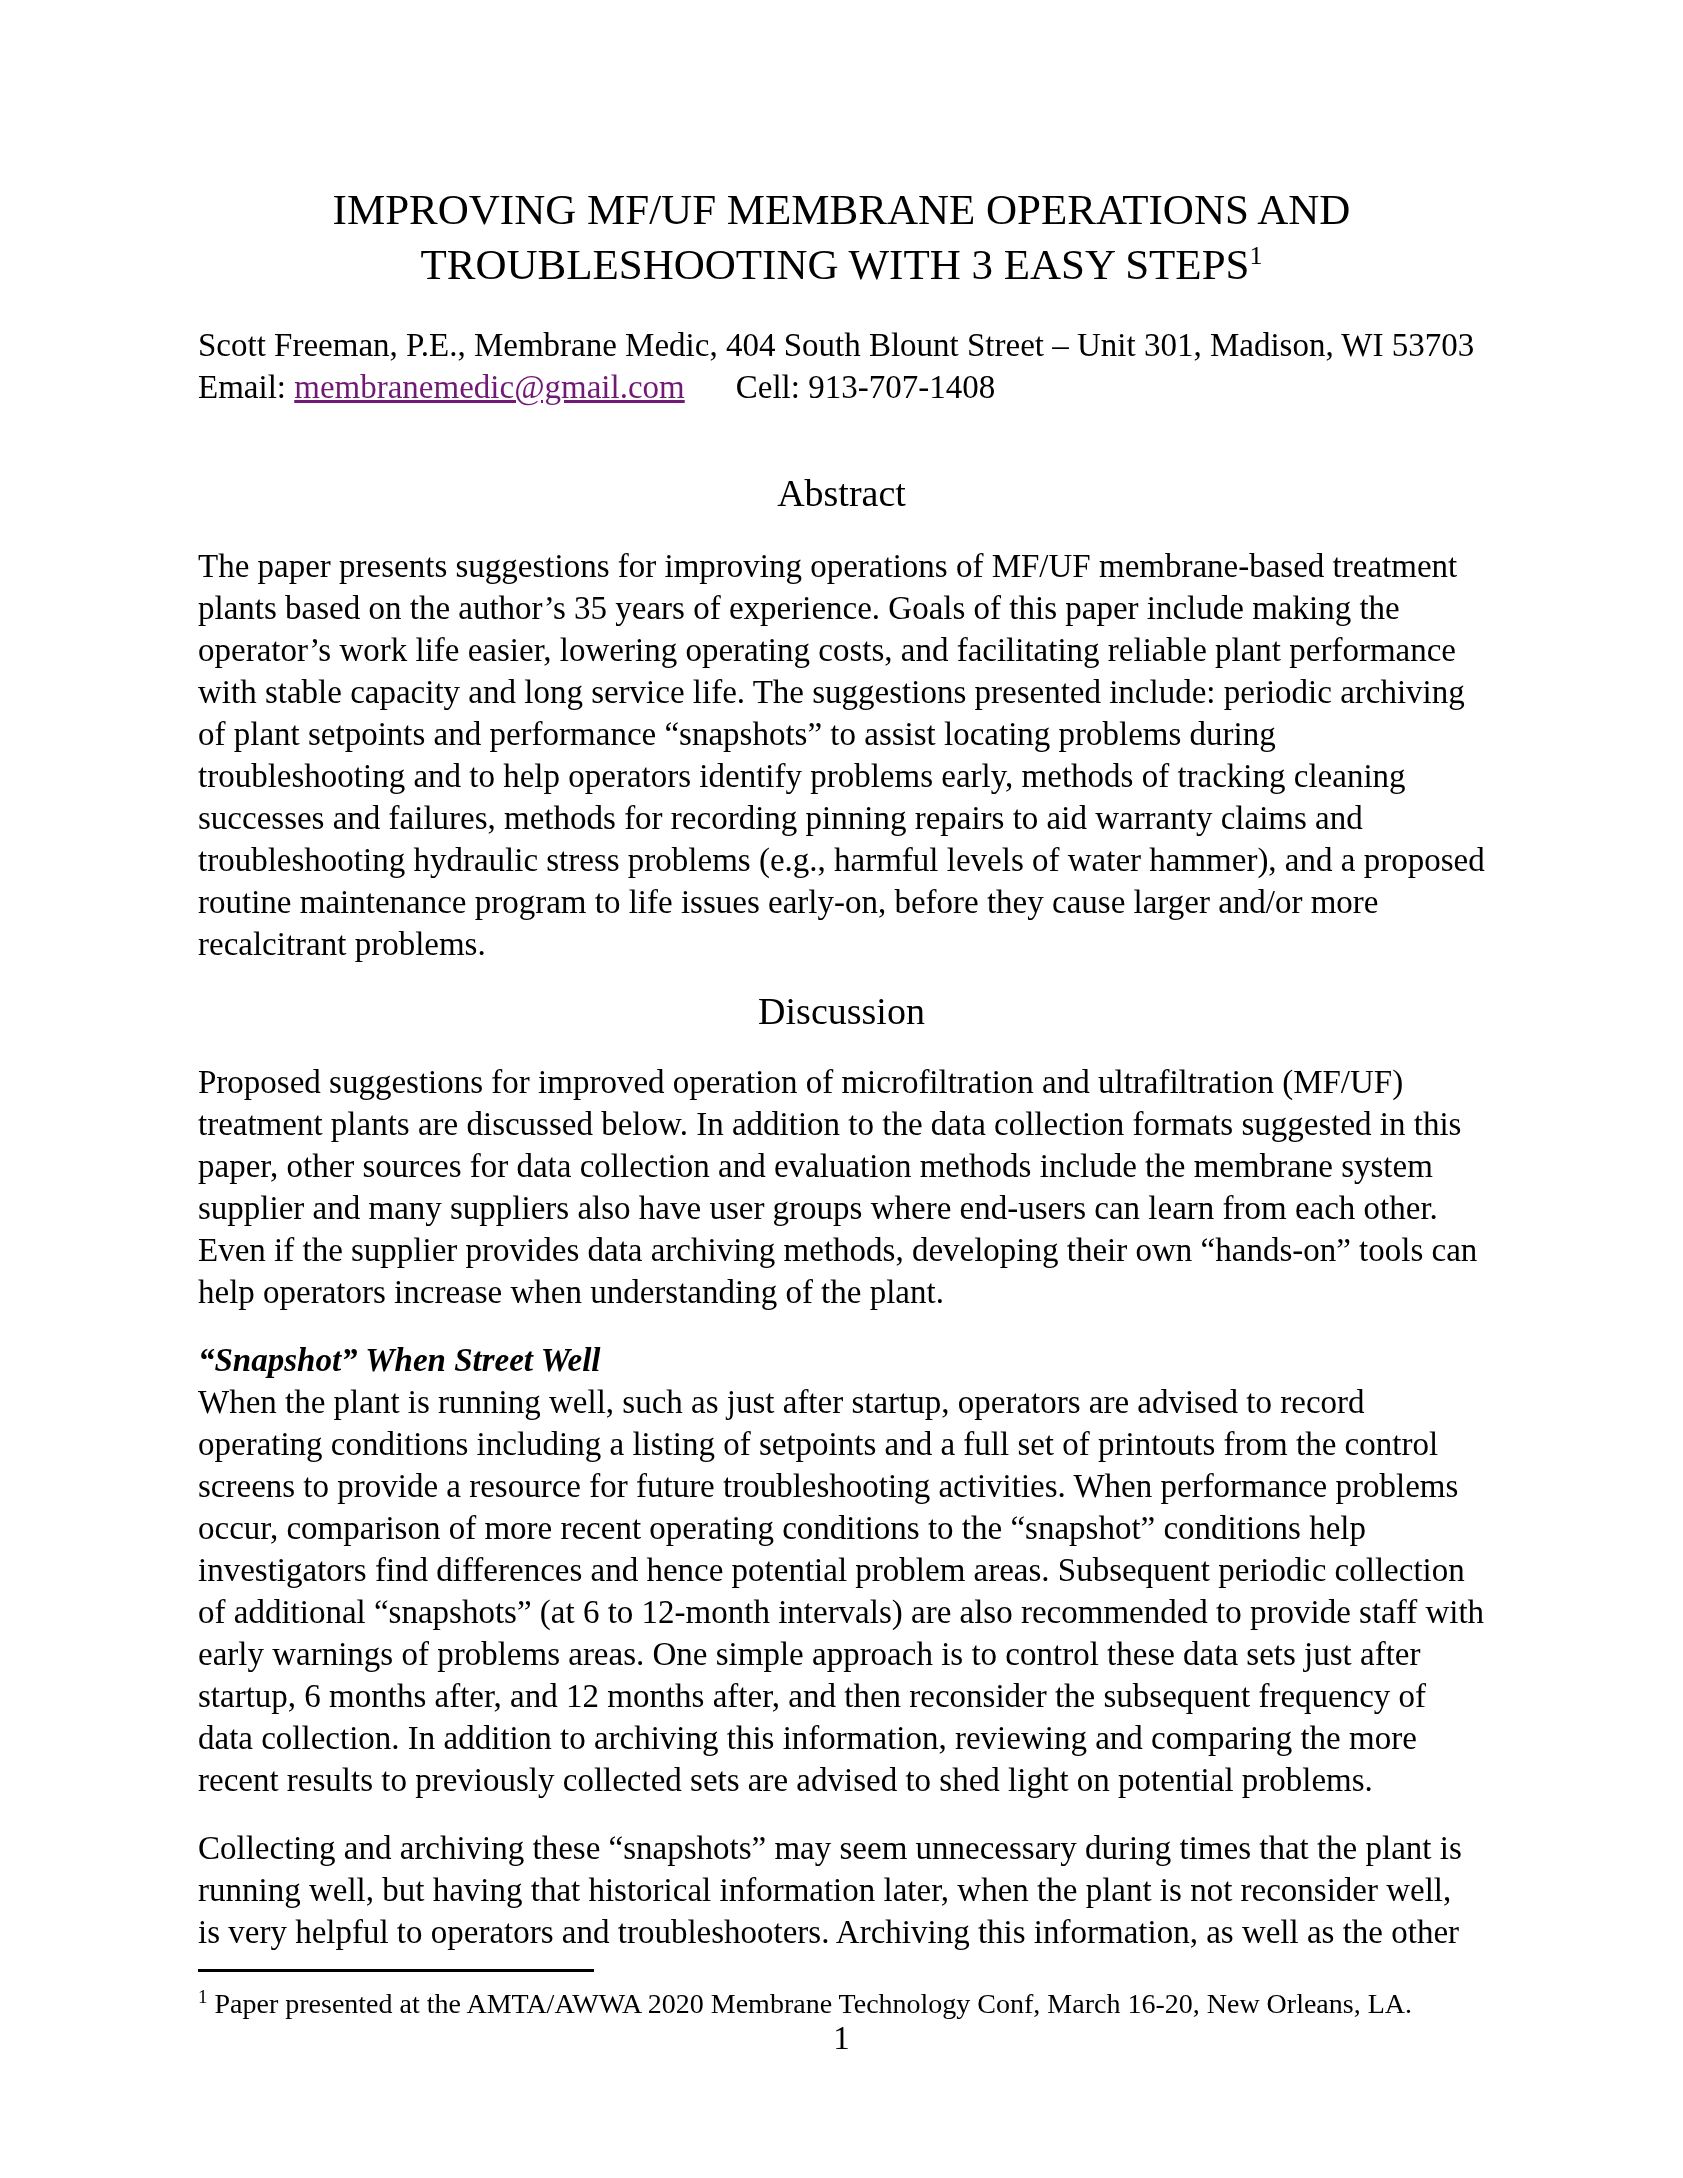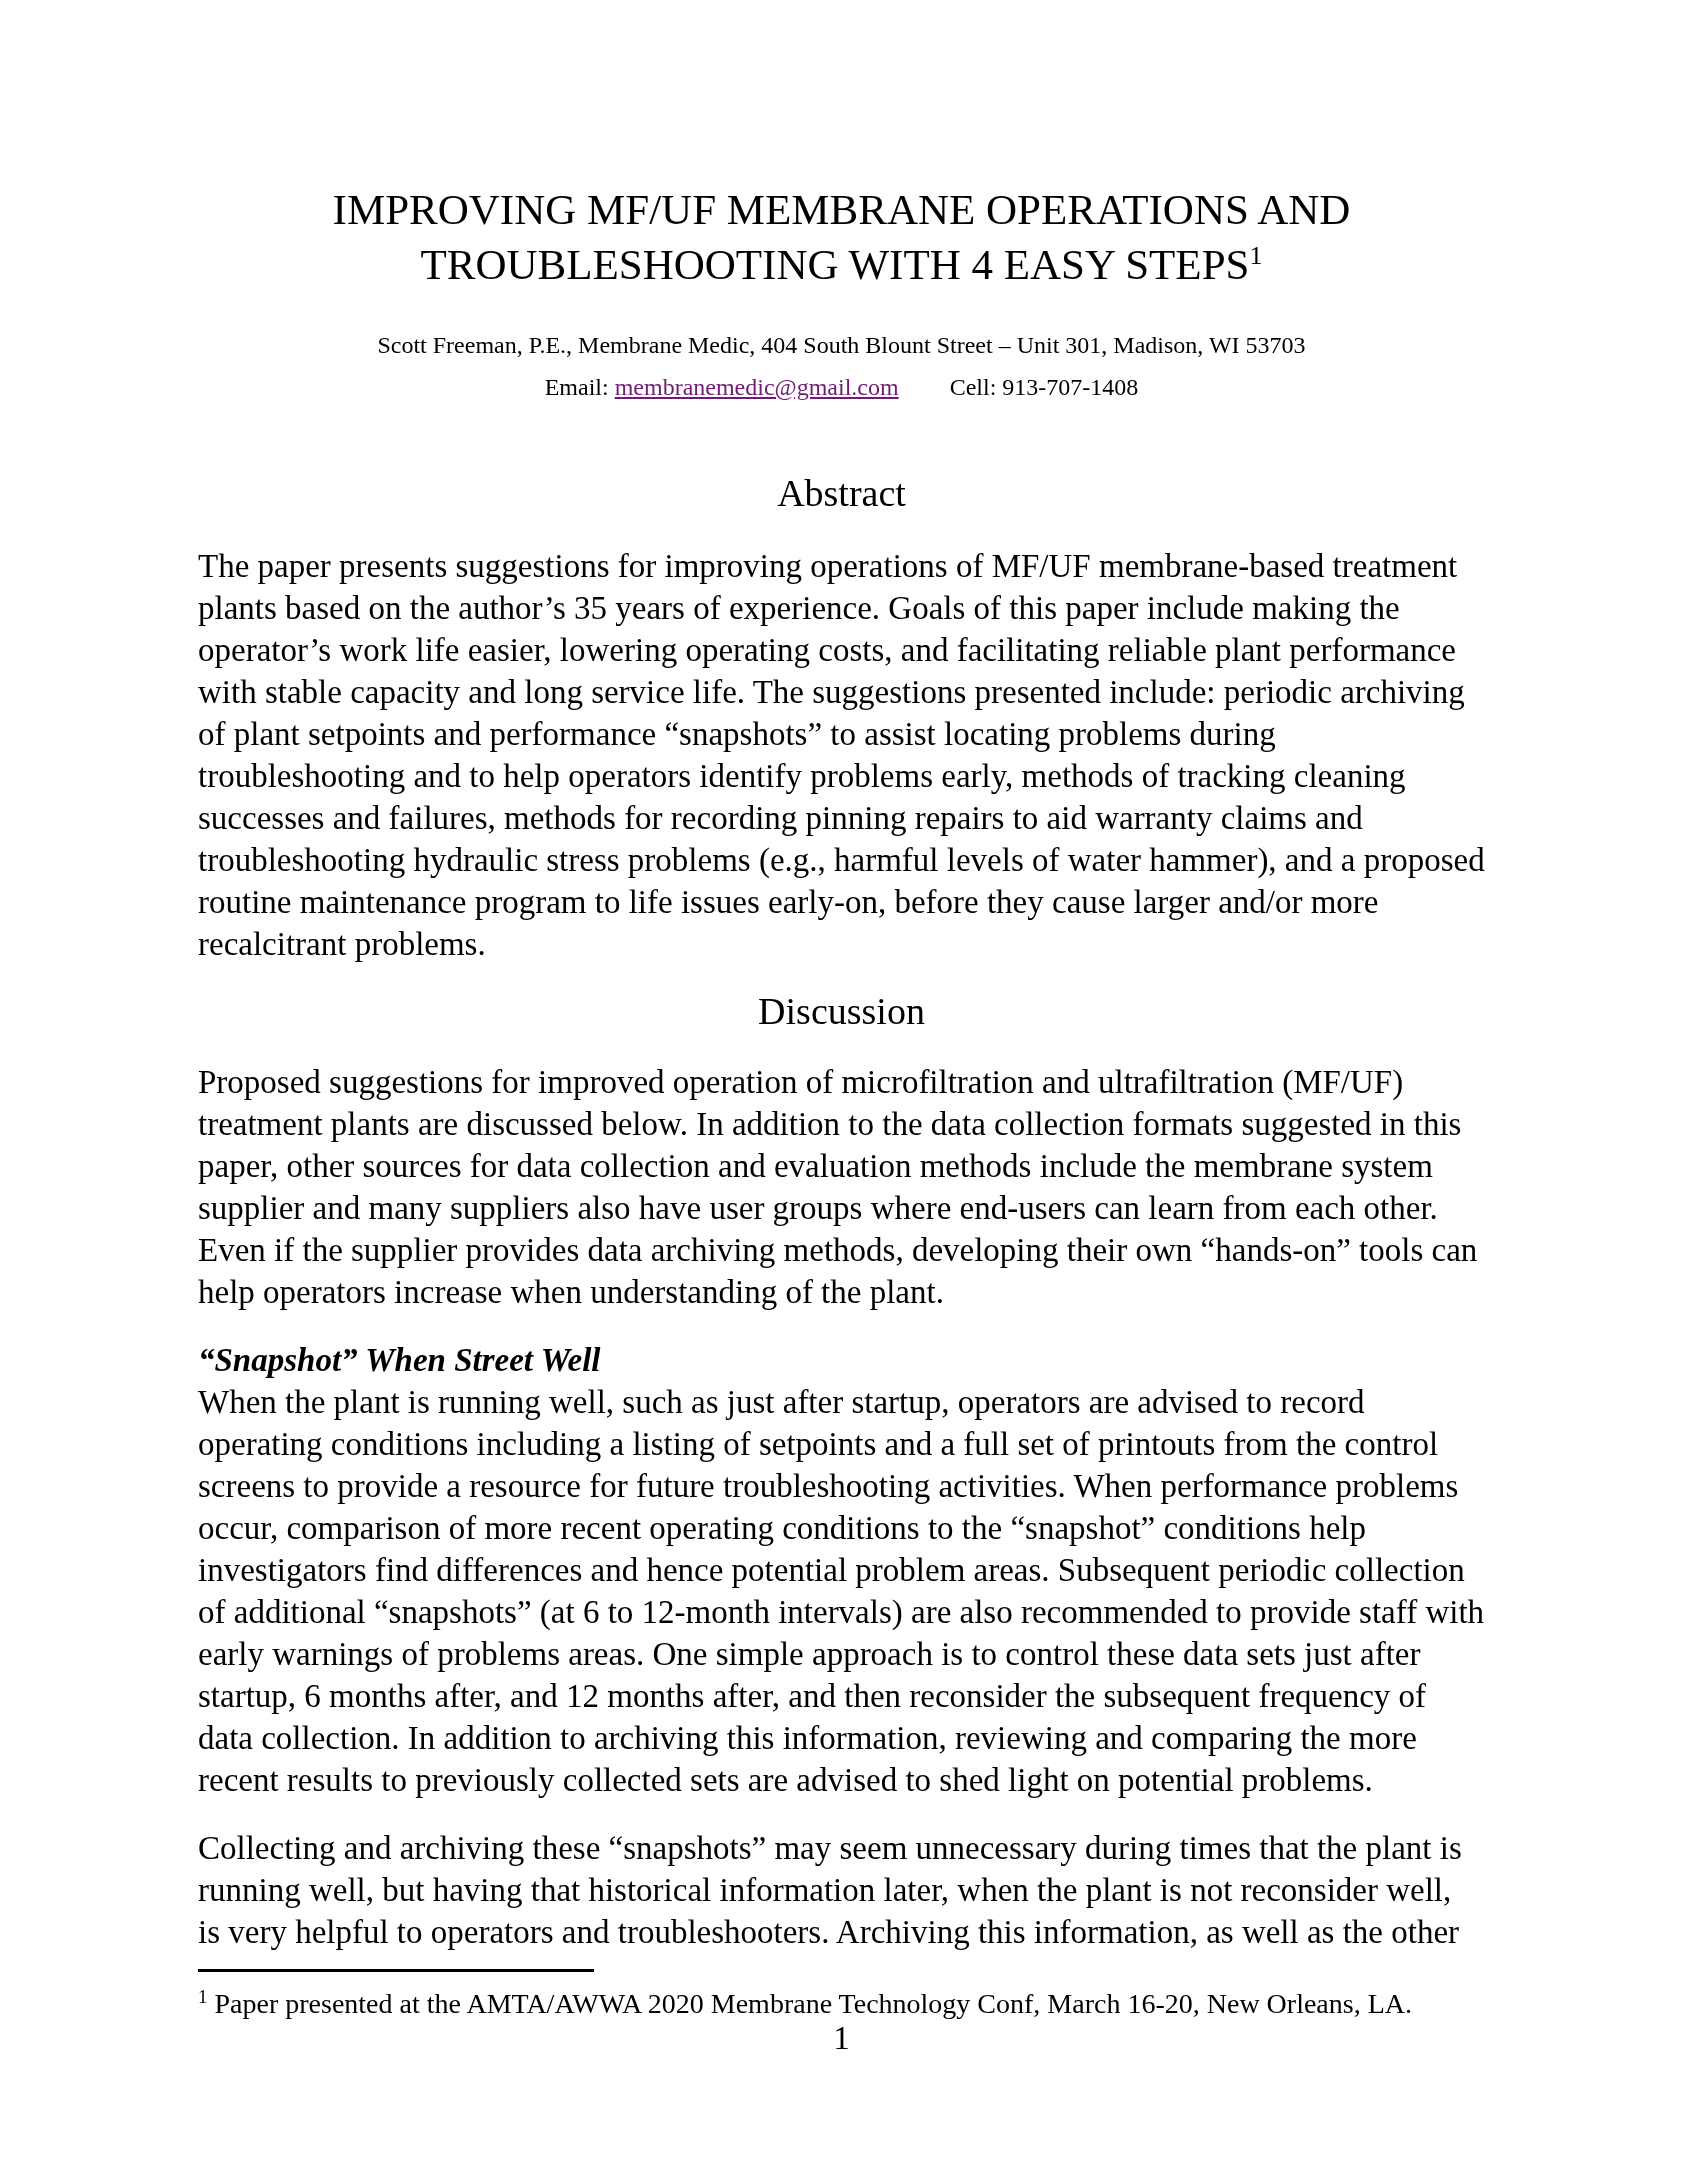--- a/index.html
+++ b/index.html
@@ -30,22 +30,21 @@
     line-height: 55px;
     font-weight: 400;
   }
   .title-ref {
     font-size: 26px;
     line-height: 0;
     vertical-align: super;
   }
   .byline-block {
     margin-top: 32px;
-    text-align: center;
-    font-size: 24px;
+    font-size: 33px;
     line-height: 42px;
   }
   .email-link {
     color: #0000FF;
     text-decoration: underline;
     cursor: pointer;
   }
   .cell-label { margin-left: 51px; }
   .section-heading {
     text-align: center;
@@ -97,21 +96,21 @@
     font-size: 33px;
     line-height: 40px;
   }
 </style>
 </head>
 <body>
 
 <div class="page">
   <div class="content">
 
-    <h1 class="doc-title"><span>IMPROVING MF/UF MEMBRANE OPERATIONS AND</span><br><span>TROUBLESHOOTING WITH 4 EASY STEPS</span><sup class="title-ref">1</sup></h1>
+    <h1 class="doc-title"><span>IMPROVING MF/UF MEMBRANE OPERATIONS AND</span><br><span>TROUBLESHOOTING WITH 3 EASY STEPS</span><sup class="title-ref">1</sup></h1>
 
     <div class="byline-block">
       <div>Scott Freeman, P.E., Membrane Medic, 404 South Blount Street – Unit 301, Madison, WI 53703</div>
       <div><span>Email: </span><a class="email-link" style="color: #701a75;">membranemedic@gmail.com</a><span class="cell-label">Cell: 913-707-1408</span></div>
     </div>
 
     <div class="section-heading mt-abstract">Abstract</div>
 
     <div class="para">
         <div>The paper presents suggestions for improving operations of MF/UF membrane-based treatment</div>

